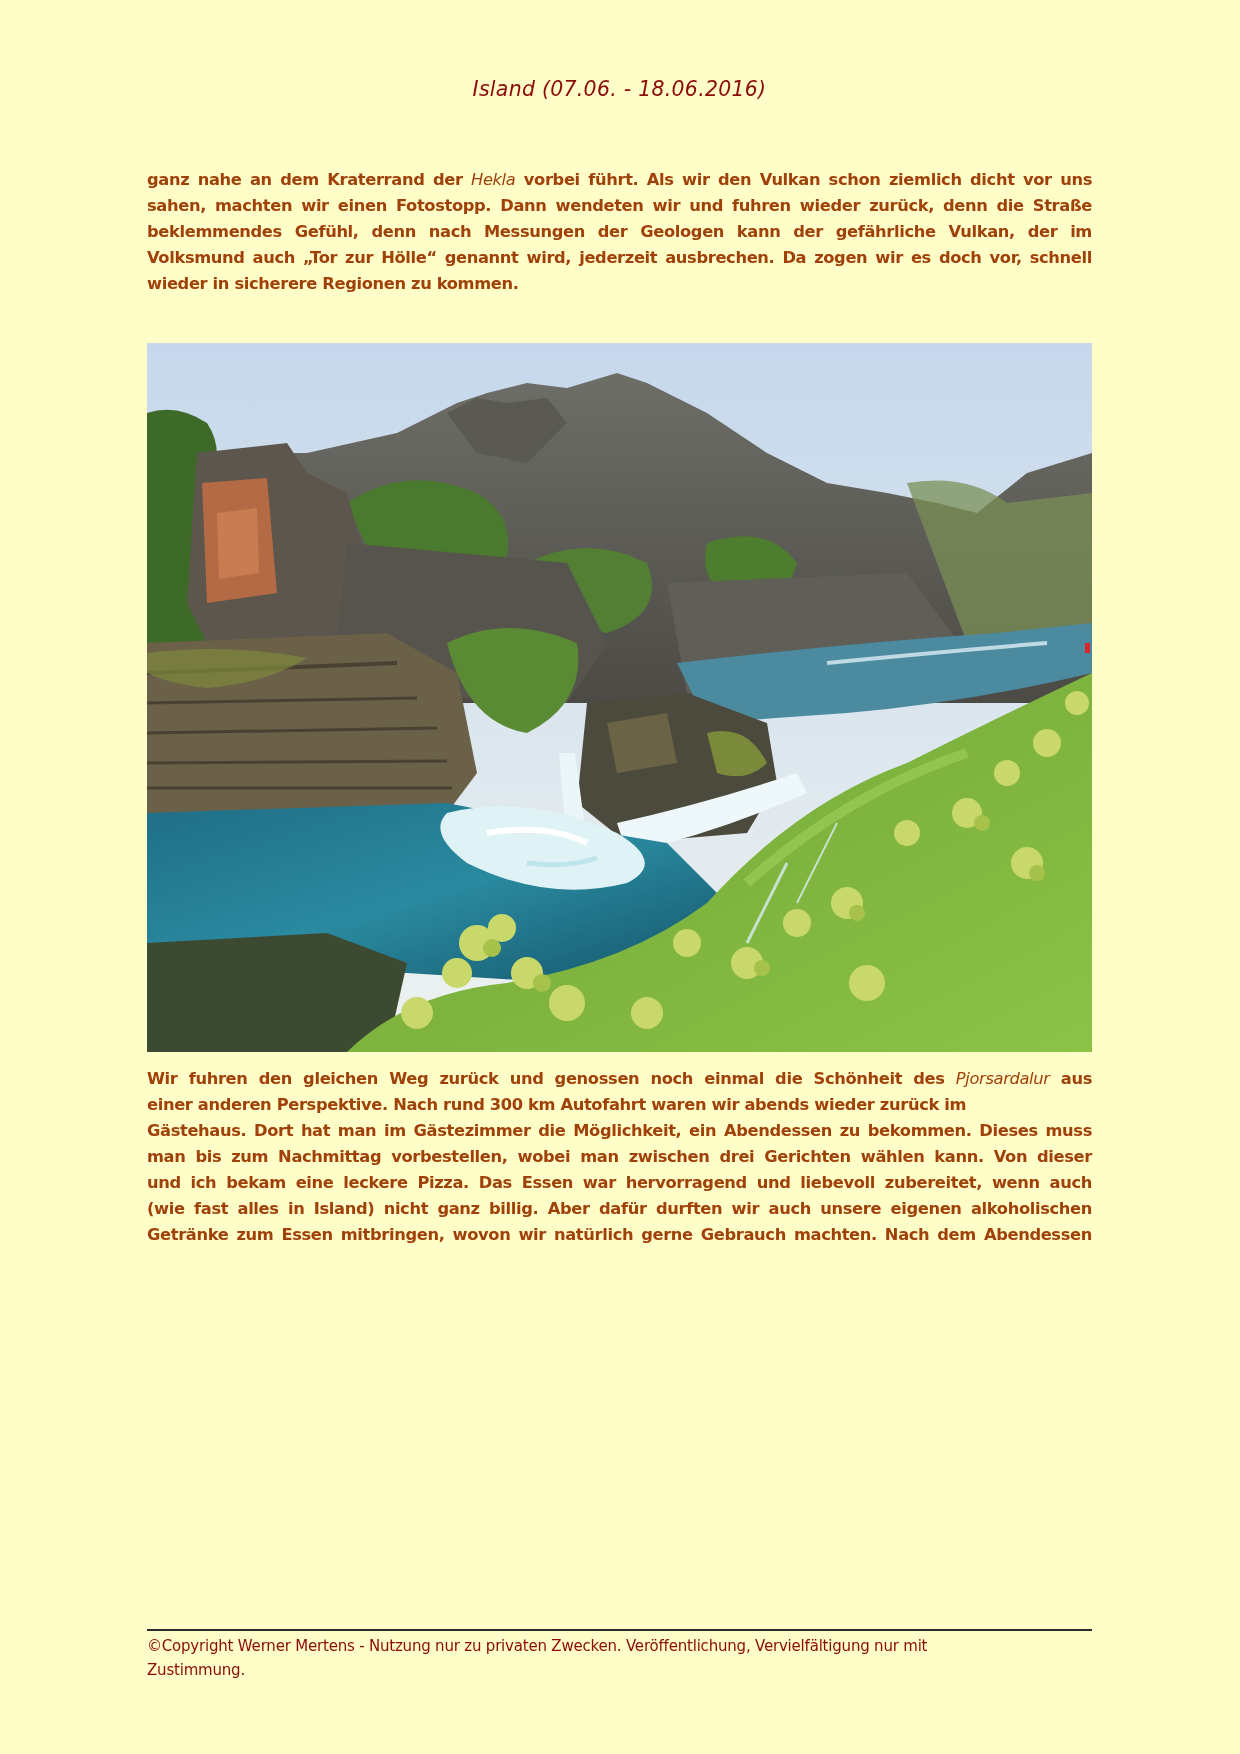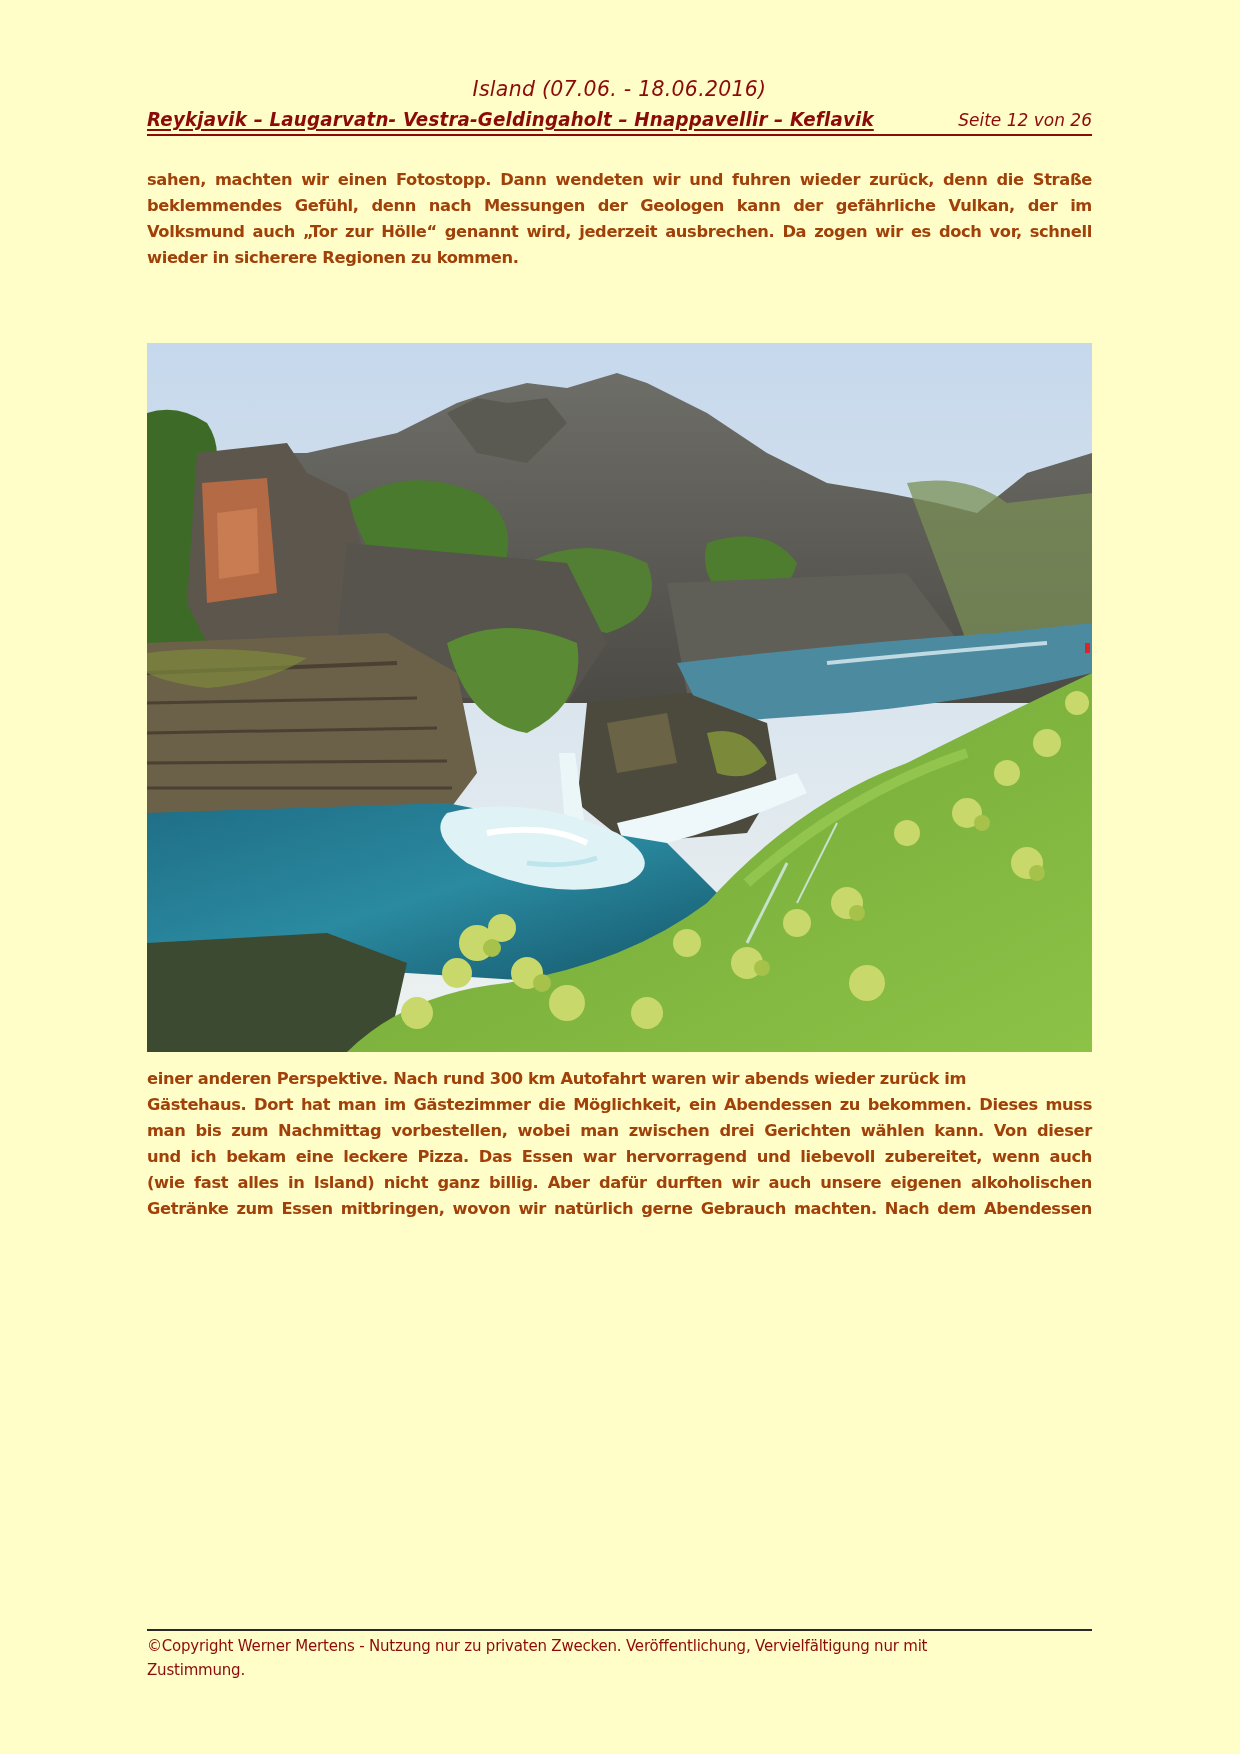--- a/index.html
+++ b/index.html
@@ -121,27 +121,24 @@
       line-height: 24px;
       letter-spacing: -0.2px;
     }
     .footer-text span { display: block; white-space: nowrap; }
   </style>
 </head>
 <body>
 
 <div class="page-header">
   <h1 class="doc-title">Island  (07.06. - 18.06.2016)</h1>
-  <div class="route-line">
-    <span class="route-text">Reykjavik – Laugarvatn- Vestra-Geldingaholt – Hnappavellir – Keflavik</span>
-    <span class="page-number">Seite 12 von 26</span>
-  </div>
 </div>
 
 <div class="body-text" id="para1">
+  <span class="line justify"><span>ganz nahe an dem Kraterrand der </span><em>Hekla</em><span> vorbei führt. Als wir den Vulkan schon ziemlich dicht vor uns</span></span>
   <span class="line justify">sahen, machten wir einen Fotostopp. Dann wendeten wir und fuhren wieder zurück, denn die Straße</span>
   <span class="line justify">beklemmendes Gefühl, denn nach Messungen der Geologen kann der gefährliche Vulkan, der im</span>
   <span class="line justify">Volksmund auch „Tor zur Hölle“ genannt wird, jederzeit ausbrechen. Da zogen wir es doch vor, schnell</span>
   <span class="line">wieder in sicherere Regionen zu kommen.</span>
 </div>
 
 <div class="photo">
   <svg viewBox="0 0 945 709" preserveAspectRatio="none">
     <defs>
       <linearGradient id="sky" x1="0" y1="0" x2="0" y2="1">
@@ -242,20 +239,21 @@
       <circle cx="710" cy="570" r="8"></circle>
         <circle cx="835" cy="480" r="8"></circle>
         <circle cx="890" cy="530" r="8"></circle>
     </g>
 
     <rect x="938" y="300" width="5" height="10" fill="#d9262a"></rect>
   </svg>
 </div>
 
 <div class="body-text" id="para2">
+  <span class="line justify"><span>Wir fuhren den gleichen Weg zurück und genossen noch einmal die Schönheit des </span><em>Pjorsardalur</em><span> aus</span></span>
   <span class="line">einer anderen Perspektive.  Nach rund 300 km Autofahrt waren wir abends wieder zurück im</span>
   <span class="line justify">Gästehaus. Dort hat man im Gästezimmer die Möglichkeit, ein Abendessen zu bekommen. Dieses muss</span>
   <span class="line justify">man bis zum Nachmittag vorbestellen, wobei man zwischen drei Gerichten wählen kann. Von dieser</span>
   <span class="line justify">und ich bekam eine leckere Pizza. Das Essen war hervorragend und liebevoll zubereitet, wenn auch</span>
   <span class="line justify">(wie fast alles in Island) nicht ganz billig. Aber dafür durften wir auch unsere eigenen alkoholischen</span>
   <span class="line justify">Getränke zum Essen mitbringen, wovon wir natürlich gerne Gebrauch machten. Nach dem Abendessen</span>
 </div>
 
 <div class="footer-rule"></div>
 <div class="footer-text">

